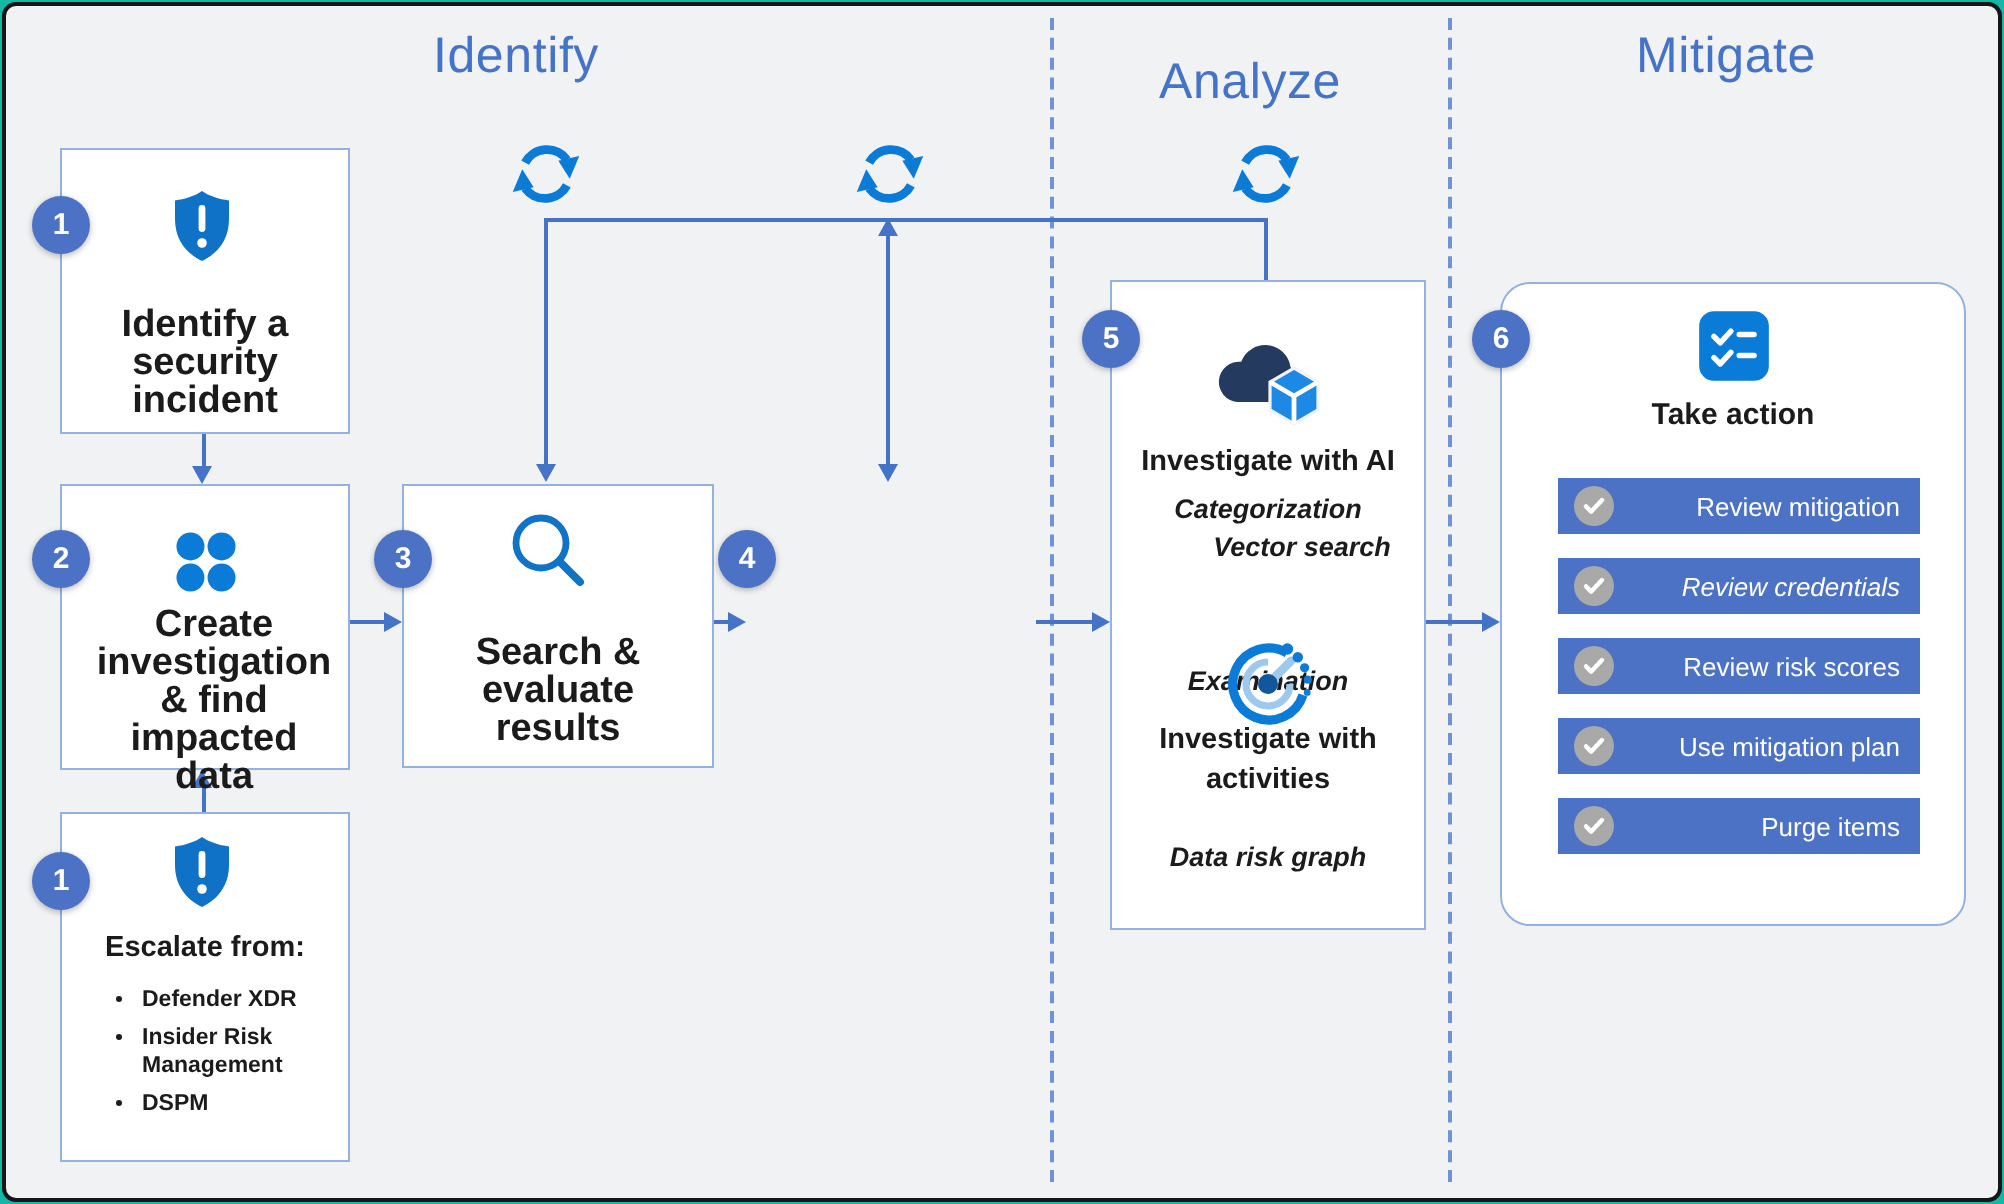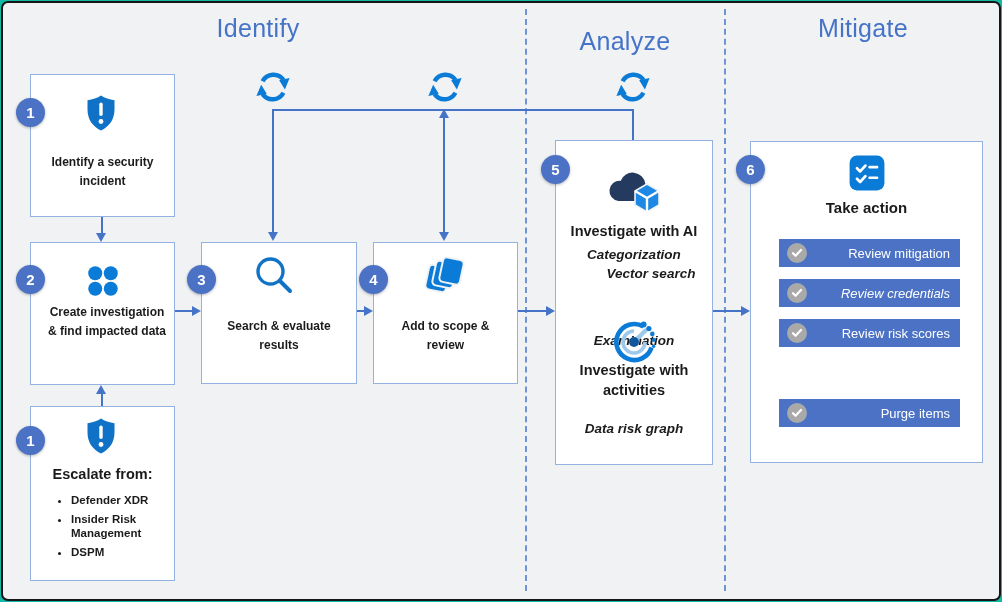--- a/index.html
+++ b/index.html
@@ -9,21 +9,21 @@
          background:#f1f2f3;overflow:hidden;}
 
   .phase-label{position:absolute;top:11px;width:220px;text-align:center;
          font-size:25px;color:#4573c8;letter-spacing:.3px;}
   .dashline{position:absolute;top:6px;bottom:8px;width:0;border-left:2px dashed #6e93d6;}
 
   .box{position:absolute;background:#fff;border:1.5px solid #94b2df;box-sizing:border-box;z-index:2;}
   .num{position:absolute;width:29px;height:29px;border-radius:50%;background:#4b72c4;
        color:#fff;font-weight:bold;font-size:15px;display:flex;align-items:center;
        justify-content:center;z-index:5;box-shadow:0 1px 3px rgba(0,0,0,.28);}
-  .lbl{position:absolute;font-weight:bold;color:#1b1b1b;font-size:12px;line-height:19px;
+  .lbl{position:absolute;font-weight:bold;color:#1b1b1b;font-size:19px;line-height:19px;
        text-align:center;}
   .icon{position:absolute;line-height:0;}
 
   .hl{position:absolute;height:2px;background:#4573c8;z-index:1;}
   .vl{position:absolute;width:2px;background:#4573c8;z-index:1;}
   .ah{position:absolute;width:0;height:0;z-index:1;}
   .ah-r{border-top:5.5px solid transparent;border-bottom:5.5px solid transparent;border-left:9px solid #4573c8;}
   .ah-d{border-left:5.5px solid transparent;border-right:5.5px solid transparent;border-top:9px solid #4573c8;}
   .ah-u{border-left:5.5px solid transparent;border-right:5.5px solid transparent;border-bottom:9px solid #4573c8;}
 
@@ -143,30 +143,20 @@
       <div class="icon" style="left:49px;top:10px;">
         <svg width="46" height="46" viewBox="0 0 46 46">
           <circle cx="19.5" cy="18.5" r="12.5" fill="none" stroke="#1173C5" stroke-width="3.4"></circle>
           <line x1="29" y1="28" x2="39" y2="38" stroke="#1173C5" stroke-width="4" stroke-linecap="round"></line>
         </svg>
       </div>
       <div class="lbl" style="left:10px;right:10px;top:74px;">Search &amp; evaluate results</div>
     </div>
     <div class="num" style="left:184px;top:262px;">3</div>
 
-    <div class="box" style="left:370px;top:239px;width:145px;height:142px;">
-      <div class="icon" style="left:50px;top:14px;">
-        <svg width="44" height="40" viewBox="0 0 44 40">
-          <rect x="3" y="9" width="21" height="25" rx="4" transform="rotate(12 13.5 21.5)" fill="#0B7BD8" stroke="#f1f2f3" stroke-width="2"></rect>
-          <rect x="10" y="5" width="21" height="25" rx="4" transform="rotate(12 20.5 17.5)" fill="#0B7BD8" stroke="#f1f2f3" stroke-width="2"></rect>
-          <rect x="17" y="1.5" width="21" height="25" rx="4" transform="rotate(12 27.5 14)" fill="#0B7BD8" stroke="#f1f2f3" stroke-width="2"></rect>
-        </svg>
-      </div>
-      <div class="lbl" style="left:16px;right:16px;top:74px;">Add to scope &amp; review</div>
-    </div>
     <div class="num" style="left:356px;top:262px;">4</div>
 
     <div class="box" style="left:552px;top:137px;width:158px;height:325px;">
       <div class="icon" style="left:50px;top:27px;">
         <svg width="58" height="48" viewBox="0 0 58 48">
           <path d="M12.5 33 h24 a8.8 8.8 0 0 0 2.8 -17.2 A12.8 12.8 0 0 0 14.6 12.9 A9.9 9.9 0 0 0 12.5 33 Z" fill="#243A5E"></path>
           <g transform="translate(27,16)">
             <polygon points="14,0 26,7 26,21 14,28 2,21 2,7" fill="#1E88E5" stroke="#f1f2f3" stroke-width="1.6"></polygon>
             <path d="M2 7 L14 14 L26 7 M14 14 V28" stroke="#fff" stroke-width="2.4" fill="none" stroke-linejoin="round"></path>
           </g>
@@ -187,21 +177,21 @@
           <circle cx="43.3" cy="16.9" r="2.3" fill="#0B7BD8"></circle>
           <circle cx="44.9" cy="22.9" r="2.0" fill="#0B7BD8"></circle>
           <circle cx="44.6" cy="29.2" r="1.7" fill="#0B7BD8"></circle>
         </svg>
       </div>
       <div class="lbl" style="left:14px;right:14px;top:219px;font-size:14.5px;line-height:20px;">Investigate with activities</div>
       <div class="methods" style="top:278px;">Data risk graph</div>
     </div>
     <div class="num" style="left:538px;top:152px;">5</div>
 
-    <div class="box" style="left:747px;top:138px;width:233px;height:322px;">
+    <div class="box" style="left:747px;top:138px;width:233px;height:322px;border-radius:15px;">
       <div class="icon" style="left:97px;top:12px;">
         <svg width="38" height="38" viewBox="0 0 36 36">
           <rect x="1.5" y="1.5" width="33" height="33" rx="7" fill="#0B7BD8"></rect>
           <path d="M8.5 13.5 l3 3 l5 -5.5 M8.5 23.5 l3 3 l5 -5.5" stroke="#fff" stroke-width="2.6" fill="none" stroke-linecap="round" stroke-linejoin="round"></path>
           <path d="M20.5 12.5 h7 M20.5 22.5 h7" stroke="#fff" stroke-width="2.6" stroke-linecap="round"></path>
         </svg>
       </div>
       <div class="lbl" style="left:4px;right:4px;top:56px;font-size:15px;">Take action</div>
 
       <div class="action-btn" style="top:97px;">
@@ -224,20 +214,29 @@
       </div>
       <div class="action-btn" style="top:177px;">
         <span class="chk">
           <svg width="20" height="20" viewBox="0 0 20 20">
               <circle cx="10" cy="10" r="10" fill="#A9A9A9"></circle>
               <path d="M6 10.2 l2.6 2.6 l5.4 -5.8" stroke="#fff" stroke-width="2.2" fill="none" stroke-linecap="round" stroke-linejoin="round"></path>
             </svg>
         </span>
         <span>Review risk scores</span>
       </div>
+      <div class="action-btn" style="top:217px;">
+        <span class="chk">
+          <svg width="20" height="20" viewBox="0 0 20 20">
+              <circle cx="10" cy="10" r="10" fill="#A9A9A9"></circle>
+              <path d="M6 10.2 l2.6 2.6 l5.4 -5.8" stroke="#fff" stroke-width="2.2" fill="none" stroke-linecap="round" stroke-linejoin="round"></path>
+            </svg>
+        </span>
+        <span>Use mitigation plan</span>
+      </div>
       <div class="action-btn" style="top:257px;">
         <span class="chk">
           <svg width="20" height="20" viewBox="0 0 20 20">
               <circle cx="10" cy="10" r="10" fill="#A9A9A9"></circle>
               <path d="M6 10.2 l2.6 2.6 l5.4 -5.8" stroke="#fff" stroke-width="2.2" fill="none" stroke-linecap="round" stroke-linejoin="round"></path>
             </svg>
         </span>
         <span>Purge items</span>
       </div>
     </div>

